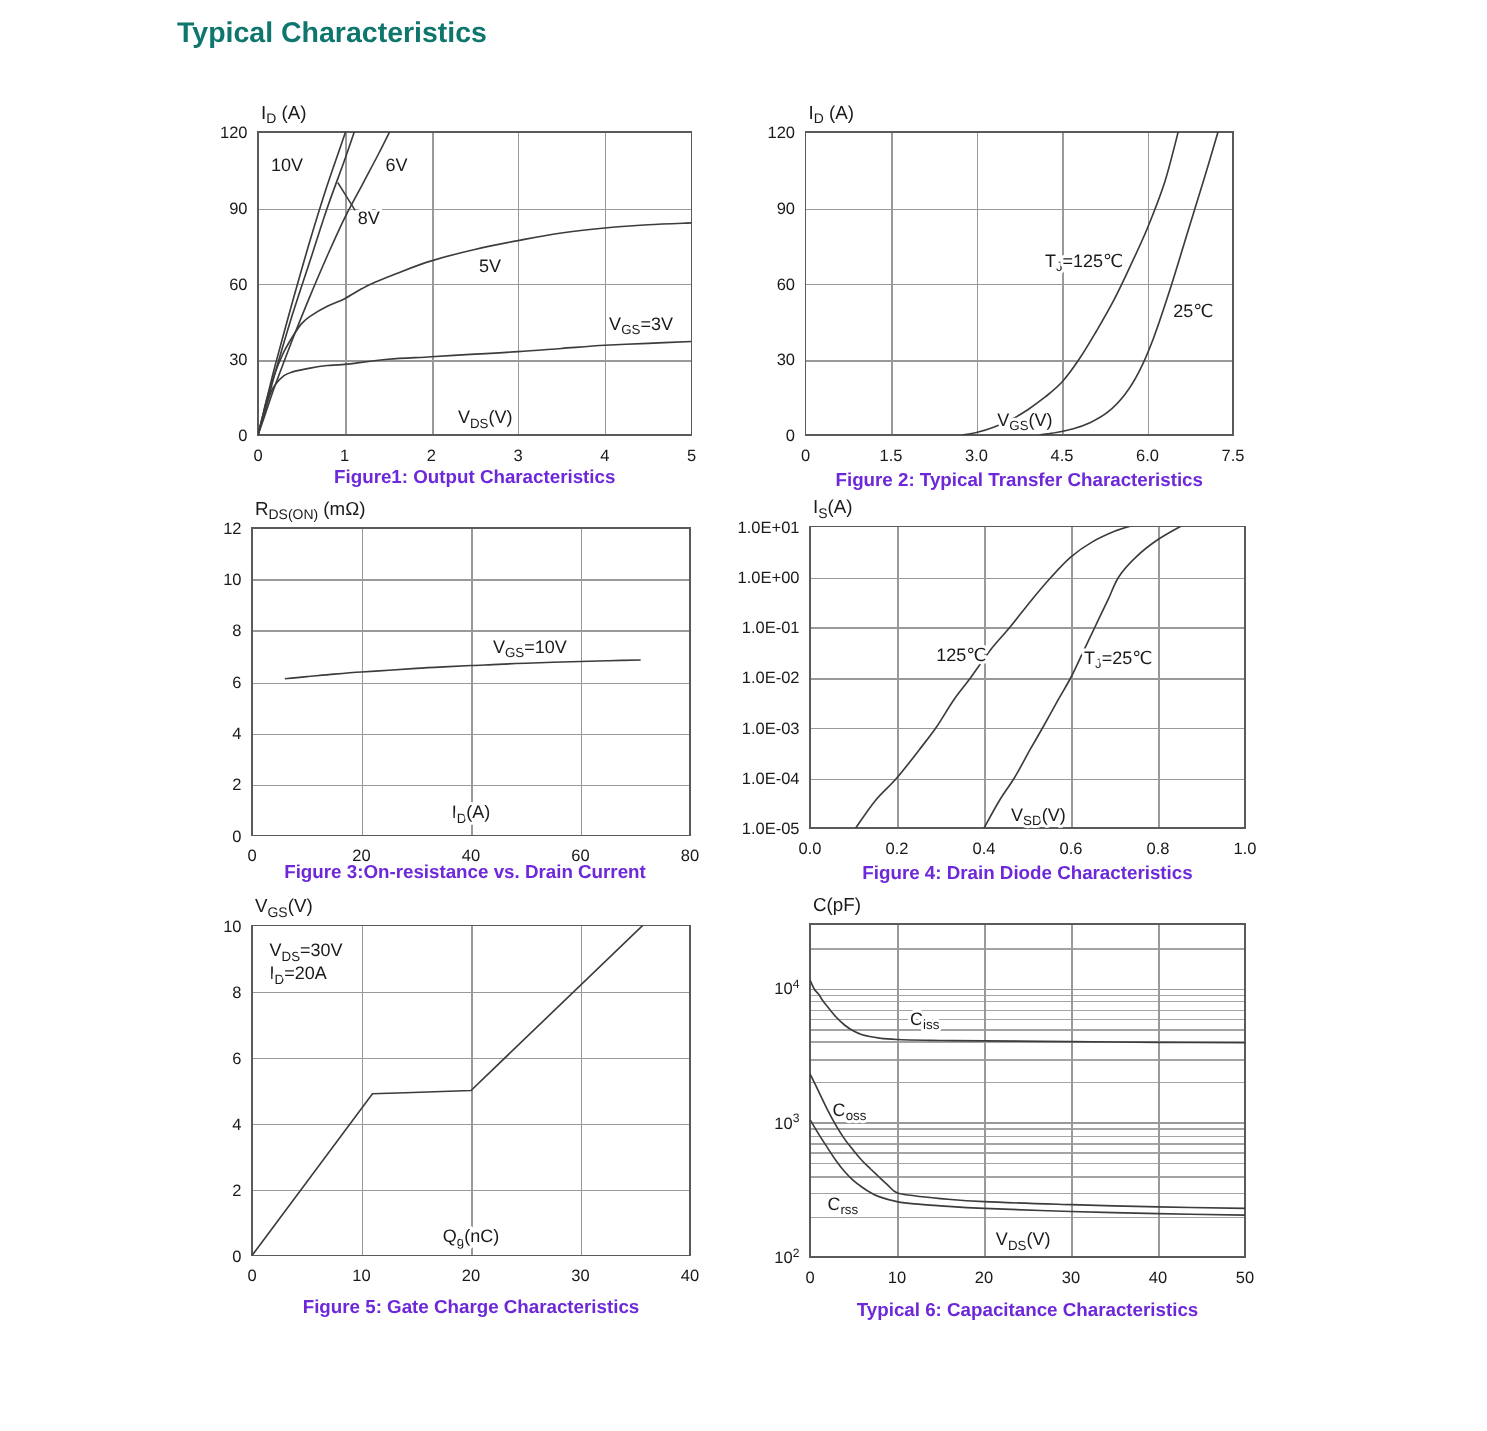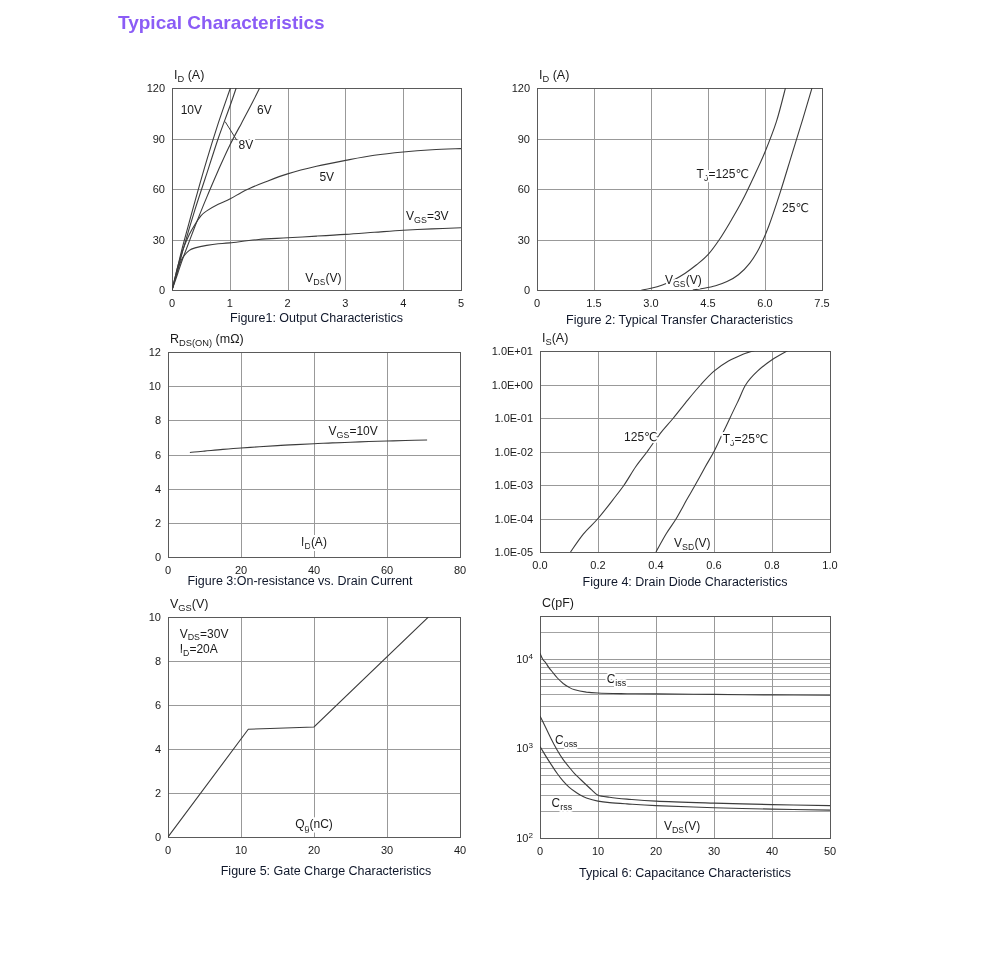--- a/index.html
+++ b/index.html
@@ -1,25 +1,25 @@
 <!DOCTYPE html>
 <html><head>
 <meta charset="utf-8">
 <style>
   html,body{margin:0;padding:0;}
   body{width:991px;height:954px;background:#ffffff;position:relative;overflow:hidden;
        font-family:"Liberation Sans","DejaVu Sans",sans-serif;}
   .page-title{position:absolute;left:118px;top:12px;font-size:19px;font-weight:bold;color:#17a8e8;}
   .chart-svg{position:absolute;overflow:visible;}
-  .caption{position:absolute;text-align:center;font-weight:normal;font-size:12.5px;color:#0f172a;white-space:nowrap;}
+  .caption{position:absolute;text-align:center;font-weight:bold;font-size:12.5px;color:#6d28d9;white-space:nowrap;}
 </style>
 </head>
 <body>
 
-<div class="page-title" style="color: #8b5cf6;">Typical Characteristics</div>
+<div class="page-title" style="color: #0f766e;">Typical Characteristics</div>
 
 <div>
   <div>
     <svg id="fig0" class="chart-svg" width="359" height="256" style="left: 122px; top: 62px;">
         <g stroke="#999999" stroke-width="1" shape-rendering="crispEdges">
           <line x1="108.5" x2="108.5" y1="26" y2="228"></line>
           <line x1="166.5" x2="166.5" y1="26" y2="228"></line>
           <line x1="223.5" x2="223.5" y1="26" y2="228"></line>
           <line x1="281.5" x2="281.5" y1="26" y2="228"></line>
           <line x1="50" x2="339" y1="178.5" y2="178.5"></line>
@@ -124,21 +124,21 @@
         <text x="43" y="132.5" font-size="11" text-anchor="end" fill="#1a1a1a"><tspan dy="0.00" font-size="11">6</tspan></text>
         <text x="43" y="98.33333333333334" font-size="11" text-anchor="end" fill="#1a1a1a"><tspan dy="0.00" font-size="11">8</tspan></text>
         <text x="43" y="64.16666666666666" font-size="11" text-anchor="end" fill="#1a1a1a"><tspan dy="0.00" font-size="11">10</tspan></text>
         <text x="43" y="30" font-size="11" text-anchor="end" fill="#1a1a1a"><tspan dy="0.00" font-size="11">12</tspan></text>
         <text x="50" y="248" font-size="11" text-anchor="middle" fill="#1a1a1a"><tspan dy="0.00" font-size="11">0</tspan></text>
         <text x="123" y="248" font-size="11" text-anchor="middle" fill="#1a1a1a"><tspan dy="0.00" font-size="11">20</tspan></text>
         <text x="196" y="248" font-size="11" text-anchor="middle" fill="#1a1a1a"><tspan dy="0.00" font-size="11">40</tspan></text>
         <text x="269" y="248" font-size="11" text-anchor="middle" fill="#1a1a1a"><tspan dy="0.00" font-size="11">60</tspan></text>
         <text x="342" y="248" font-size="11" text-anchor="middle" fill="#1a1a1a"><tspan dy="0.00" font-size="11">80</tspan></text>
       </svg>
-    <div class="caption" id="cap2" style="left: 154px; width: 292px; top: 574px;">Figure 3:On-resistance vs. Drain Current</div>
+    <div class="caption" id="cap2" style="left: 164px; width: 292px; top: 574px;">Figure 3:On-resistance vs. Drain Current</div>
   </div>
   <div>
     <svg id="fig3" class="chart-svg" width="360" height="255" style="left: 490px; top: 325px;">
         <g stroke="#999999" stroke-width="1" shape-rendering="crispEdges">
           <line x1="108.5" x2="108.5" y1="26" y2="227"></line>
           <line x1="166.5" x2="166.5" y1="26" y2="227"></line>
           <line x1="224.5" x2="224.5" y1="26" y2="227"></line>
           <line x1="282.5" x2="282.5" y1="26" y2="227"></line>
           <line x1="50" x2="340" y1="194.5" y2="194.5"></line>
           <line x1="50" x2="340" y1="160.5" y2="160.5"></line>
@@ -201,21 +201,21 @@
         <text x="43" y="162" font-size="11" text-anchor="end" fill="#1a1a1a"><tspan dy="0.00" font-size="11">4</tspan></text>
         <text x="43" y="118" font-size="11" text-anchor="end" fill="#1a1a1a"><tspan dy="0.00" font-size="11">6</tspan></text>
         <text x="43" y="74" font-size="11" text-anchor="end" fill="#1a1a1a"><tspan dy="0.00" font-size="11">8</tspan></text>
         <text x="43" y="30" font-size="11" text-anchor="end" fill="#1a1a1a"><tspan dy="0.00" font-size="11">10</tspan></text>
         <text x="50" y="263" font-size="11" text-anchor="middle" fill="#1a1a1a"><tspan dy="0.00" font-size="11">0</tspan></text>
         <text x="123" y="263" font-size="11" text-anchor="middle" fill="#1a1a1a"><tspan dy="0.00" font-size="11">10</tspan></text>
         <text x="196" y="263" font-size="11" text-anchor="middle" fill="#1a1a1a"><tspan dy="0.00" font-size="11">20</tspan></text>
         <text x="269" y="263" font-size="11" text-anchor="middle" fill="#1a1a1a"><tspan dy="0.00" font-size="11">30</tspan></text>
         <text x="342" y="263" font-size="11" text-anchor="middle" fill="#1a1a1a"><tspan dy="0.00" font-size="11">40</tspan></text>
       </svg>
-    <div class="caption" id="cap4" style="left: 180px; width: 292px; top: 864px; text-align: center;">Figure 5: Gate Charge Characteristics</div>
+    <div class="caption" id="cap4" style="left: 168px; width: 292px; top: 864px; text-align: center;">Figure 5: Gate Charge Characteristics</div>
   </div>
   <div>
     <svg id="fig5" class="chart-svg" width="360" height="276" style="left: 490px; top: 590px;">
         <g stroke="#999999" stroke-width="1" shape-rendering="crispEdges">
           <line x1="50" x2="340" y1="221.5" y2="221.5" stroke="#a3a3a3"></line>
           <line x1="50" x2="340" y1="205.5" y2="205.5" stroke="#a3a3a3"></line>
           <line x1="50" x2="340" y1="194.5" y2="194.5" stroke="#a3a3a3"></line>
           <line x1="50" x2="340" y1="185.5" y2="185.5" stroke="#a3a3a3"></line>
           <line x1="50" x2="340" y1="178.5" y2="178.5" stroke="#a3a3a3"></line>
           <line x1="50" x2="340" y1="172.5" y2="172.5" stroke="#a3a3a3"></line>

